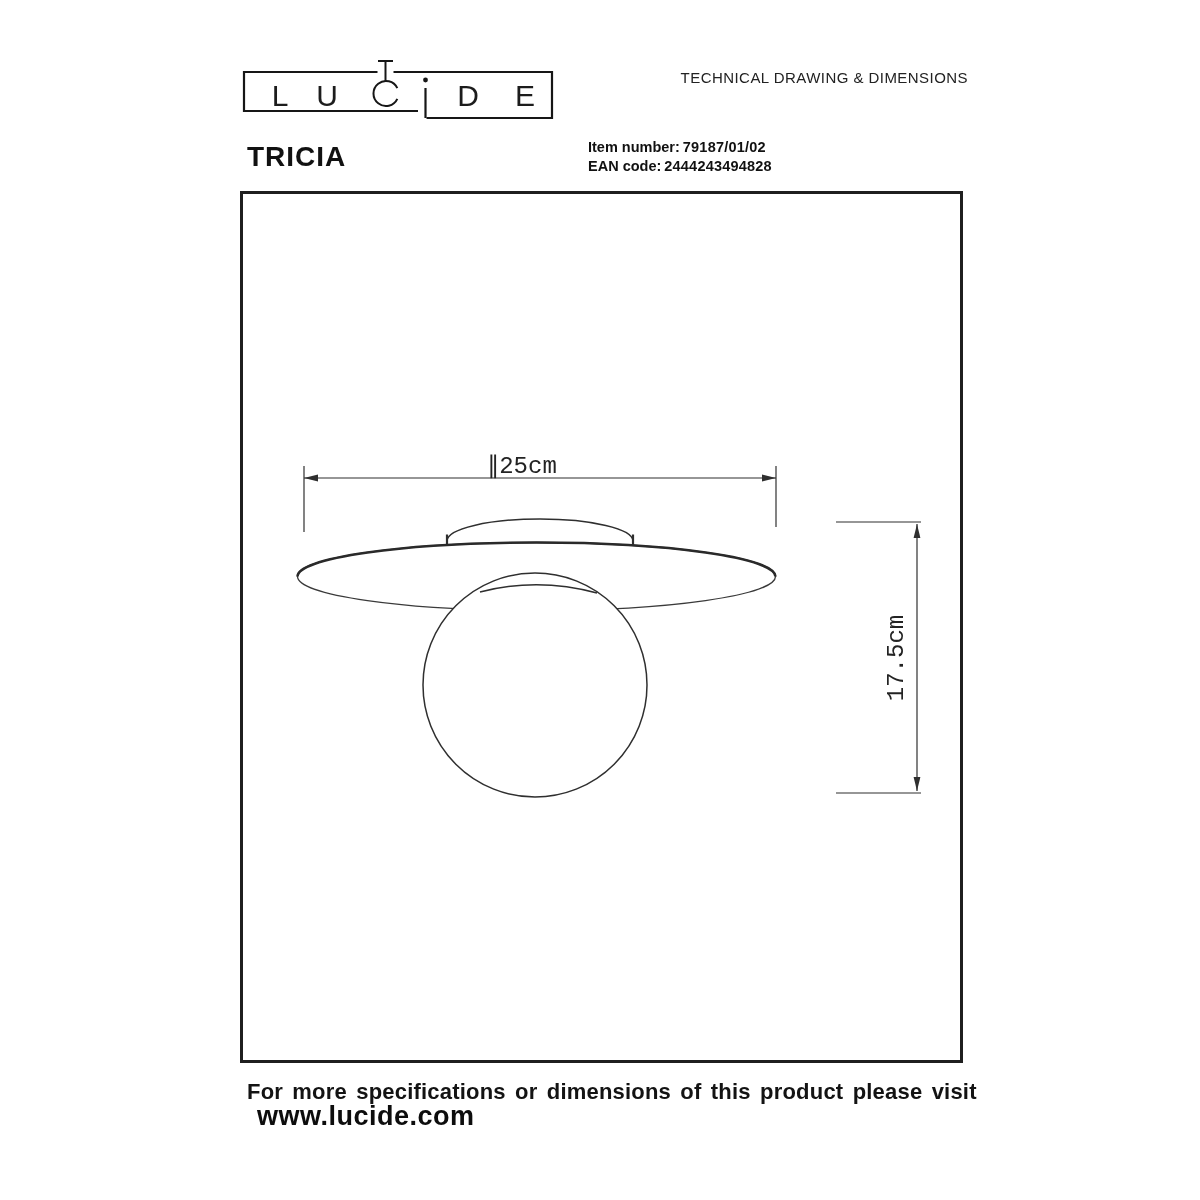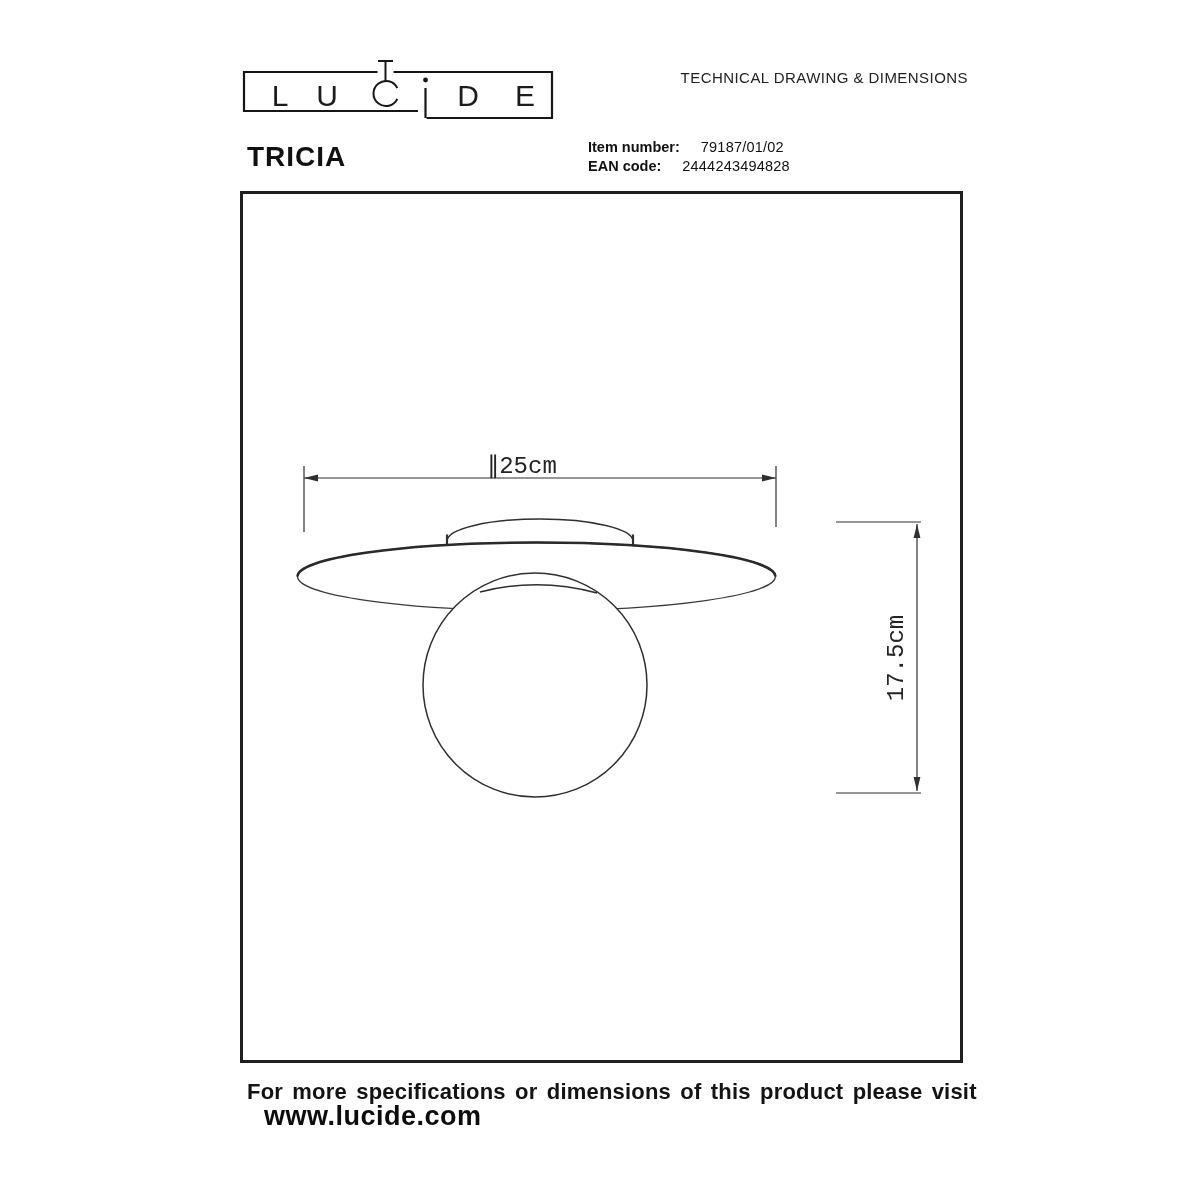--- a/index.html
+++ b/index.html
@@ -18,22 +18,22 @@
     font-size:15px;letter-spacing:.45px;color:#222;white-space:nowrap;
   }
   .product-name{
     position:absolute;left:247px;top:141px;
     font-size:28px;font-weight:700;letter-spacing:1px;color:#111;
   }
   .codes{
     position:absolute;left:588px;top:138px;
     font-size:14.5px;line-height:19px;color:#111;white-space:nowrap;
   }
-  .codes .lbl{font-weight:700;margin-right:21px;}
-  .codes .val{font-weight:400;letter-spacing:.2px;}
+  .codes .lbl{font-weight:700;margin-right:3px;}
+  .codes .val{font-weight:700;letter-spacing:.2px;}
   
   .frame{
     position:absolute;left:240px;top:191px;width:723px;height:872px;
     border:3px solid #1f1f1f;box-sizing:border-box;background:#fff;
   }
   .drawing-svg{position:absolute;left:0;top:0;width:1200px;height:1200px;}
   .dim-text{
     font-family:"Liberation Mono","DejaVu Sans Mono",monospace;
     font-size:24px;fill:#232323;
   }
@@ -41,21 +41,21 @@
     font-family:"Liberation Sans",sans-serif;
     font-size:30px;font-weight:400;fill:#1c1c1c;
   }
   
   .footer-line{
     position:absolute;left:247px;top:1079px;
     font-size:22px;font-weight:700;letter-spacing:.2px;word-spacing:3px;color:#131313;
     white-space:nowrap;
   }
   .footer-site{
-    position:absolute;left:264px;top:1101px;
+    position:absolute;left:257px;top:1101px;
     font-size:27px;font-weight:700;letter-spacing:.5px;color:#0d0d0d;
   }
 </style>
 </head>
 <body>
 
 <div class="page">
 
   <div class="logo-wrap">
     <svg width="320" height="70" viewBox="240 55 320 70" xmlns="http://www.w3.org/2000/svg">

